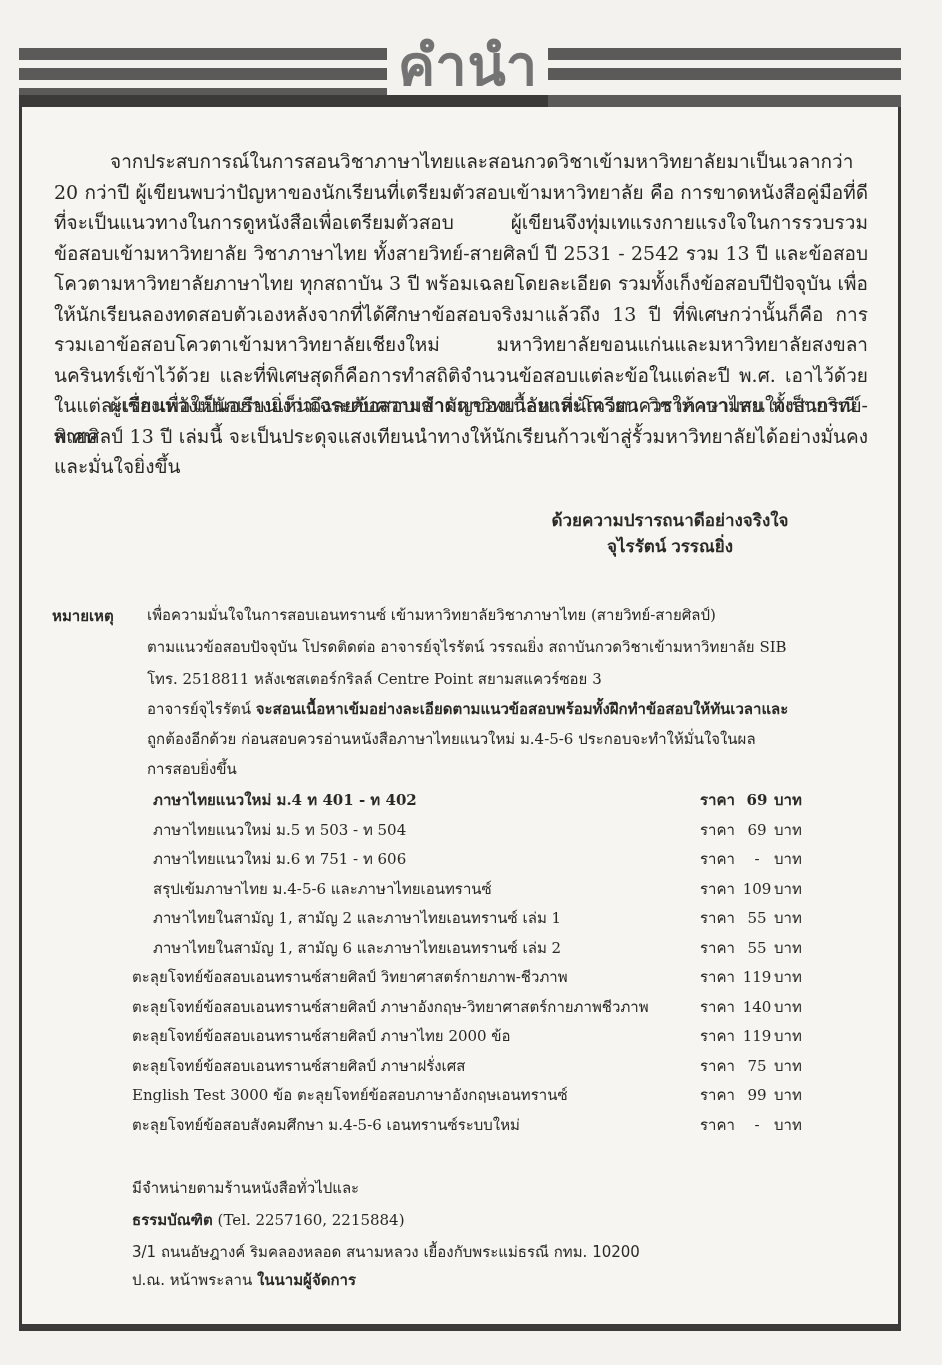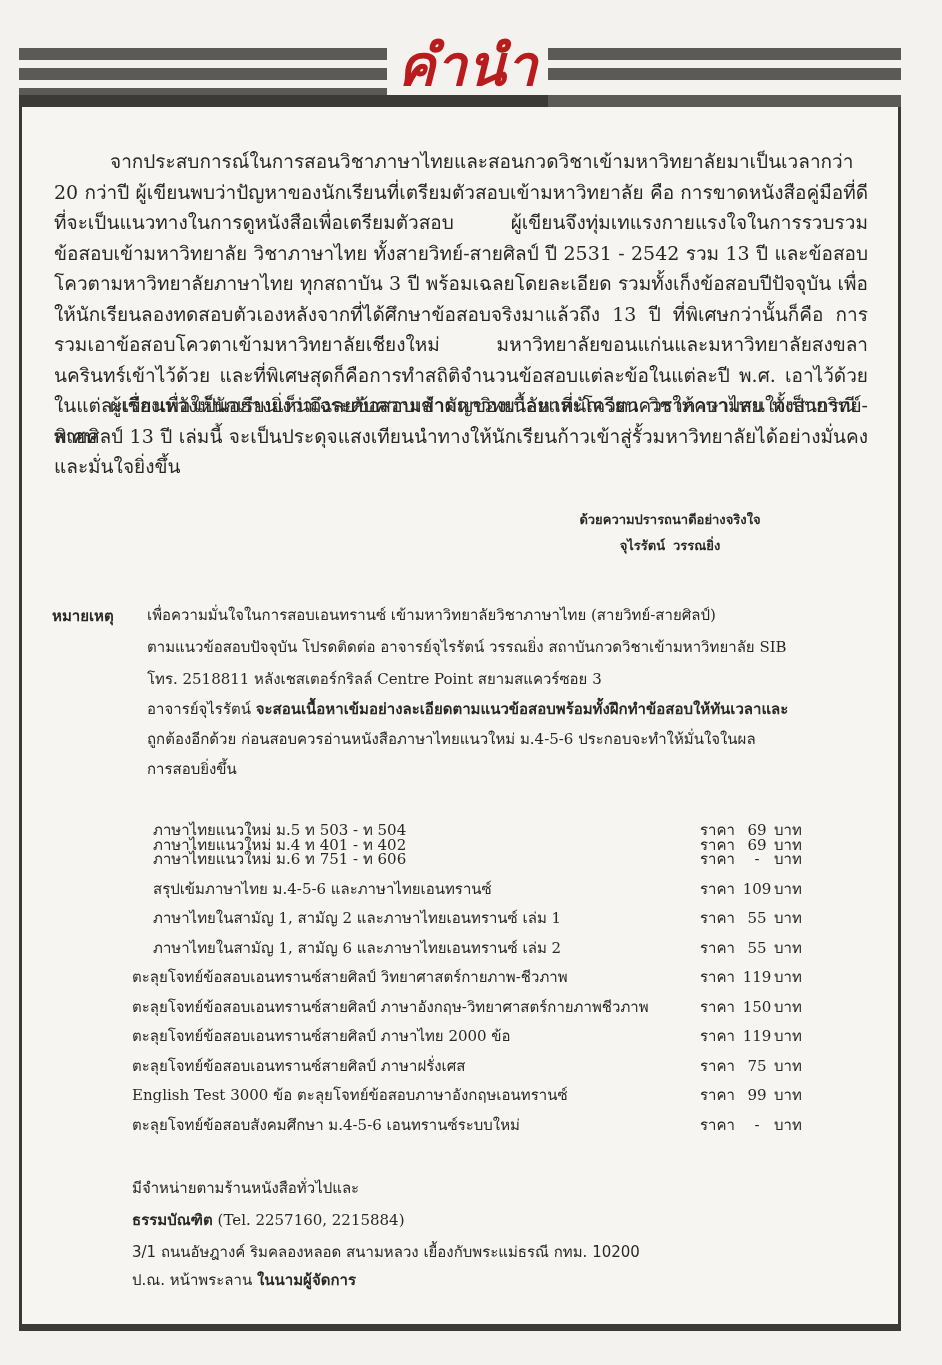--- a/index.html
+++ b/index.html
@@ -6,38 +6,37 @@
   body {
     width: 942px; height: 1365px; position: relative; overflow: hidden;
     background: #f4f2ee;
     font-family: "DejaVu Serif", serif;
     color: #2a2826;
   }
   .bar { position: absolute; height: 12px; background: #5c5a58; }
   .title {
     position: absolute; left: 388px; top: 30px; width: 160px; height: 80px;
     font-family: "DejaVu Sans", sans-serif; font-weight: bold;
-    font-size: 56px; line-height: 72px; text-align: center; color: #b91c1c;
+    font-size: 56px; line-height: 72px; text-align: center; color: #737373;
     letter-spacing: 1px;
-    font-style: italic;
   }
   .frame {
     position: absolute; left: 19px; top: 95px; width: 882px; height: 1236px;
     border: 3px solid #3c3a38; border-top-width: 12px; border-bottom-width: 7px;
     background: #f7f5f1;
     box-sizing: border-box;
   }
   .para {
     position: absolute; left: 54px; width: 814px;
     font-size: 19px; line-height: 30.5px; text-align: justify;
   }
   .para .indent { display: inline-block; width: 56px; }
   .closing {
     position: absolute; left: 420px; width: 500px; text-align: center;
-    font-family: Liberation Mono, monospace; font-weight: bold; font-size: 13px;
+    font-family: Liberation Sans, sans-serif; font-weight: bold; font-size: 17px;
     line-height: 25px;
   }
   .note-label {
     position: absolute; left: 52px; top: 604px; font-size: 15px; font-weight: bold;
   }
   .note-line { position: absolute; left: 132px; width: 740px; font-size: 15px; line-height: 30px; margin-left: 15px; }
   .book-row {
     position: absolute; height: 28px; font-size: 15px; line-height: 28px;
   }
   .book-title { position: absolute; white-space: nowrap; }
@@ -77,21 +76,21 @@
 <div class="note-line" style="top:632px;">ตามแนวข้อสอบปัจจุบัน โปรดติดต่อ อาจารย์จุไรรัตน์ วรรณยิ่ง สถาบันกวดวิชาเข้ามหาวิทยาลัย SIB</div>
 <div class="note-line" style="top:664px;">โทร. 2518811 หลังเชสเตอร์กริลล์ Centre Point สยามสแควร์ซอย 3</div>
 <div class="note-line" style="top:694px;">
   <span>อาจารย์จุไรรัตน์</span>
   <span class="b">จะสอนเนื้อหาเข้มอย่างละเอียดตามแนวข้อสอบพร้อมทั้งฝึกทำข้อสอบให้ทันเวลาและ</span>
 </div>
 <div class="note-line" style="top:724px;">ถูกต้องอีกด้วย ก่อนสอบควรอ่านหนังสือภาษาไทยแนวใหม่ ม.4-5-6 ประกอบจะทำให้มั่นใจในผล</div>
 <div class="note-line" style="top:754px;">การสอบยิ่งขึ้น</div>
 
 <div id="book-list">
-    <div class="book-row" style="top: 831px; left: 0px; width: 942px;">
+    <div class="book-row" style="top: 786px; left: 0px; width: 942px; font-weight: bold;">
       <span class="book-title" style="left: 153px;">ภาษาไทยแนวใหม่ ม.4 ท 401 - ท 402</span>
       <span class="book-price"><span class="price-label">ราคา</span><span class="price-val">69</span><span class="price-unit">บาท</span></span>
     </div>
     <div class="book-row" style="top: 815.5px; left: 0px; width: 942px;">
       <span class="book-title" style="left: 153px;">ภาษาไทยแนวใหม่ ม.5 ท 503 - ท 504</span>
       <span class="book-price"><span class="price-label">ราคา</span><span class="price-val">69</span><span class="price-unit">บาท</span></span>
     </div>
     <div class="book-row" style="top: 845px; left: 0px; width: 942px;">
       <span class="book-title" style="left: 153px;">ภาษาไทยแนวใหม่ ม.6 ท 751 - ท 606</span>
       <span class="book-price"><span class="price-label">ราคา</span><span class="price-val">-</span><span class="price-unit">บาท</span></span>
@@ -107,21 +106,21 @@
     <div class="book-row" style="top: 933.5px; left: 0px; width: 942px;">
       <span class="book-title" style="left: 153px;">ภาษาไทยในสามัญ 1, สามัญ 6 และภาษาไทยเอนทรานซ์ เล่ม 2</span>
       <span class="book-price"><span class="price-label">ราคา</span><span class="price-val">55</span><span class="price-unit">บาท</span></span>
     </div>
     <div class="book-row" style="top: 963px; left: 0px; width: 942px;">
       <span class="book-title" style="left: 132px;">ตะลุยโจทย์ข้อสอบเอนทรานซ์สายศิลป์ วิทยาศาสตร์กายภาพ-ชีวภาพ</span>
       <span class="book-price"><span class="price-label">ราคา</span><span class="price-val">119</span><span class="price-unit">บาท</span></span>
     </div>
     <div class="book-row" style="top: 992.5px; left: 0px; width: 942px;">
       <span class="book-title" style="left: 132px;">ตะลุยโจทย์ข้อสอบเอนทรานซ์สายศิลป์ ภาษาอังกฤษ-วิทยาศาสตร์กายภาพชีวภาพ</span>
-      <span class="book-price"><span class="price-label">ราคา</span><span class="price-val">150</span><span class="price-unit">บาท</span></span>
+      <span class="book-price"><span class="price-label">ราคา</span><span class="price-val">140</span><span class="price-unit">บาท</span></span>
     </div>
     <div class="book-row" style="top: 1022px; left: 0px; width: 942px;">
       <span class="book-title" style="left: 132px;">ตะลุยโจทย์ข้อสอบเอนทรานซ์สายศิลป์ ภาษาไทย 2000 ข้อ</span>
       <span class="book-price"><span class="price-label">ราคา</span><span class="price-val">119</span><span class="price-unit">บาท</span></span>
     </div>
     <div class="book-row" style="top: 1051.5px; left: 0px; width: 942px;">
       <span class="book-title" style="left: 132px;">ตะลุยโจทย์ข้อสอบเอนทรานซ์สายศิลป์ ภาษาฝรั่งเศส</span>
       <span class="book-price"><span class="price-label">ราคา</span><span class="price-val">75</span><span class="price-unit">บาท</span></span>
     </div>
     <div class="book-row" style="top: 1081px; left: 0px; width: 942px;">

